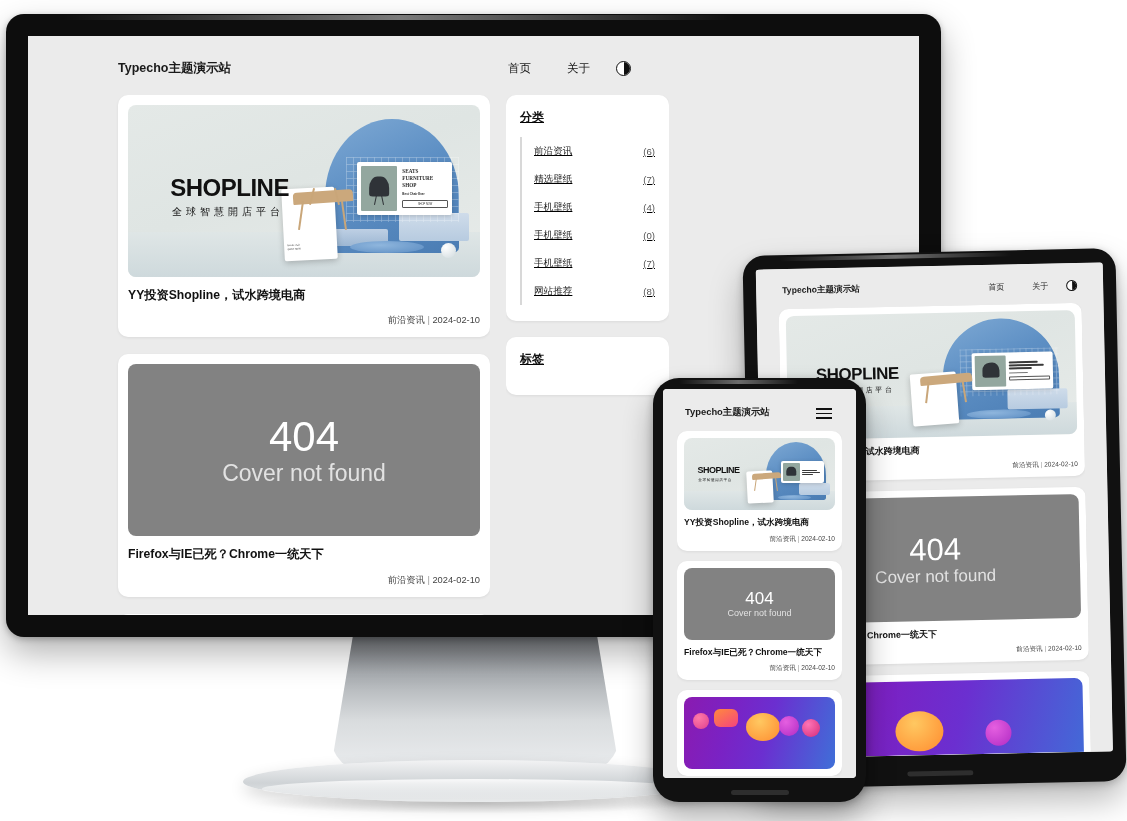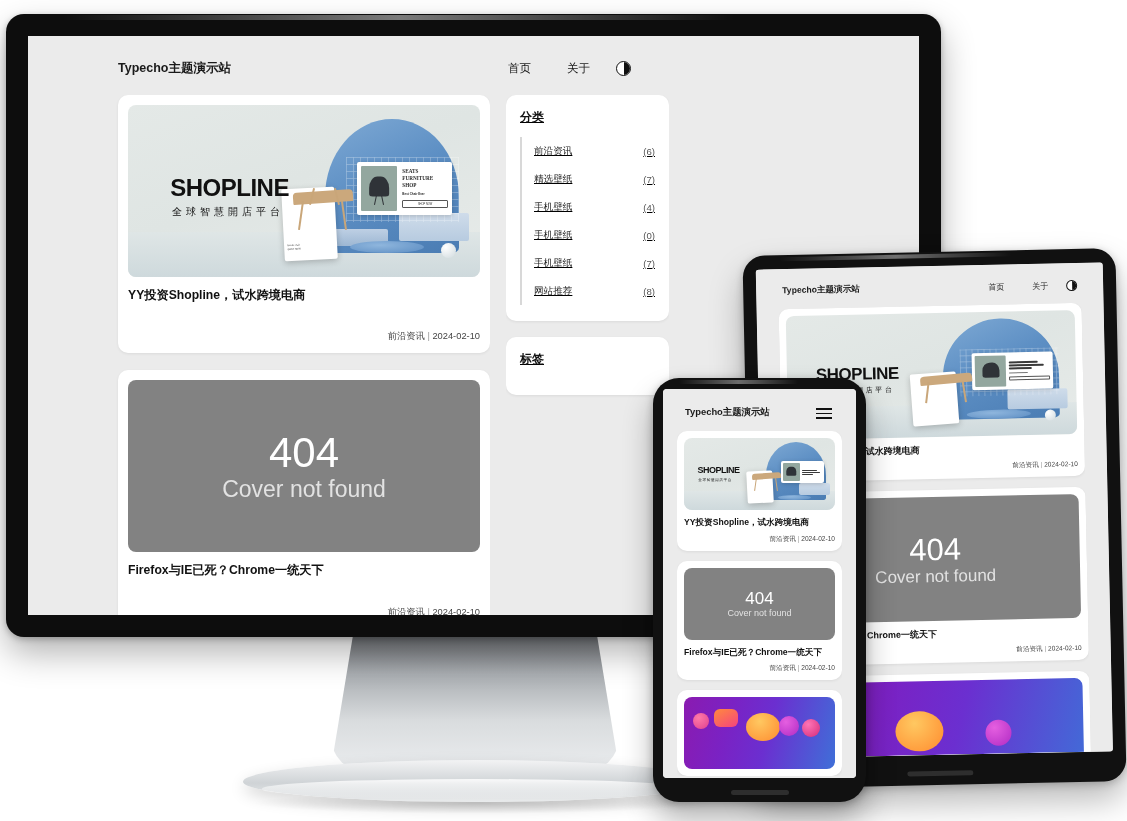--- a/index.html
+++ b/index.html
@@ -116,21 +116,21 @@
   #monitor .brand { font-size: 12.5px; margin-left: 30px; }
   #monitor .nav { gap: 26px; margin-right: 228px; }
   #monitor .nav-link { font-size: 11.5px; }
   #monitor .theme-toggle { width:15px; height:15px; }
   #monitor .site-body { padding: 4px 62px 0 62px; gap: 16px; }
   #monitor .col-main { width: 400px; gap: 17px; padding-left:28px; }
   #monitor .col-side { width: 163px; gap: 16px; }
   #monitor .card { padding: 10px; }
   #monitor .cover { height: 172px; }
   #monitor .post-title { font-size: 12.2px; margin-top:10px; }
-  #monitor .post-meta { font-size: 9.3px; margin-top:27px; }
+  #monitor .post-meta { font-size: 9.3px; margin-top:11px; }
   #monitor .c404-num { font-size: 42px; }
   #monitor .c404-txt { font-size: 23px; margin-top:4px; }
   #monitor .widget { padding: 14px 14px 16px 14px; }
   #monitor .widget-title { font-size: 12px; margin-bottom: 11px; }
   #monitor .cat-list { padding-left: 12px; }
   #monitor .cat-row { font-size: 9.6px; padding: 7.5px 0; }
   #monitor .tag-wrap { font-size: 9.4px; }
 
   
   #tablet { position:absolute; left:748px; top:252px; width:373px; height:533px;

